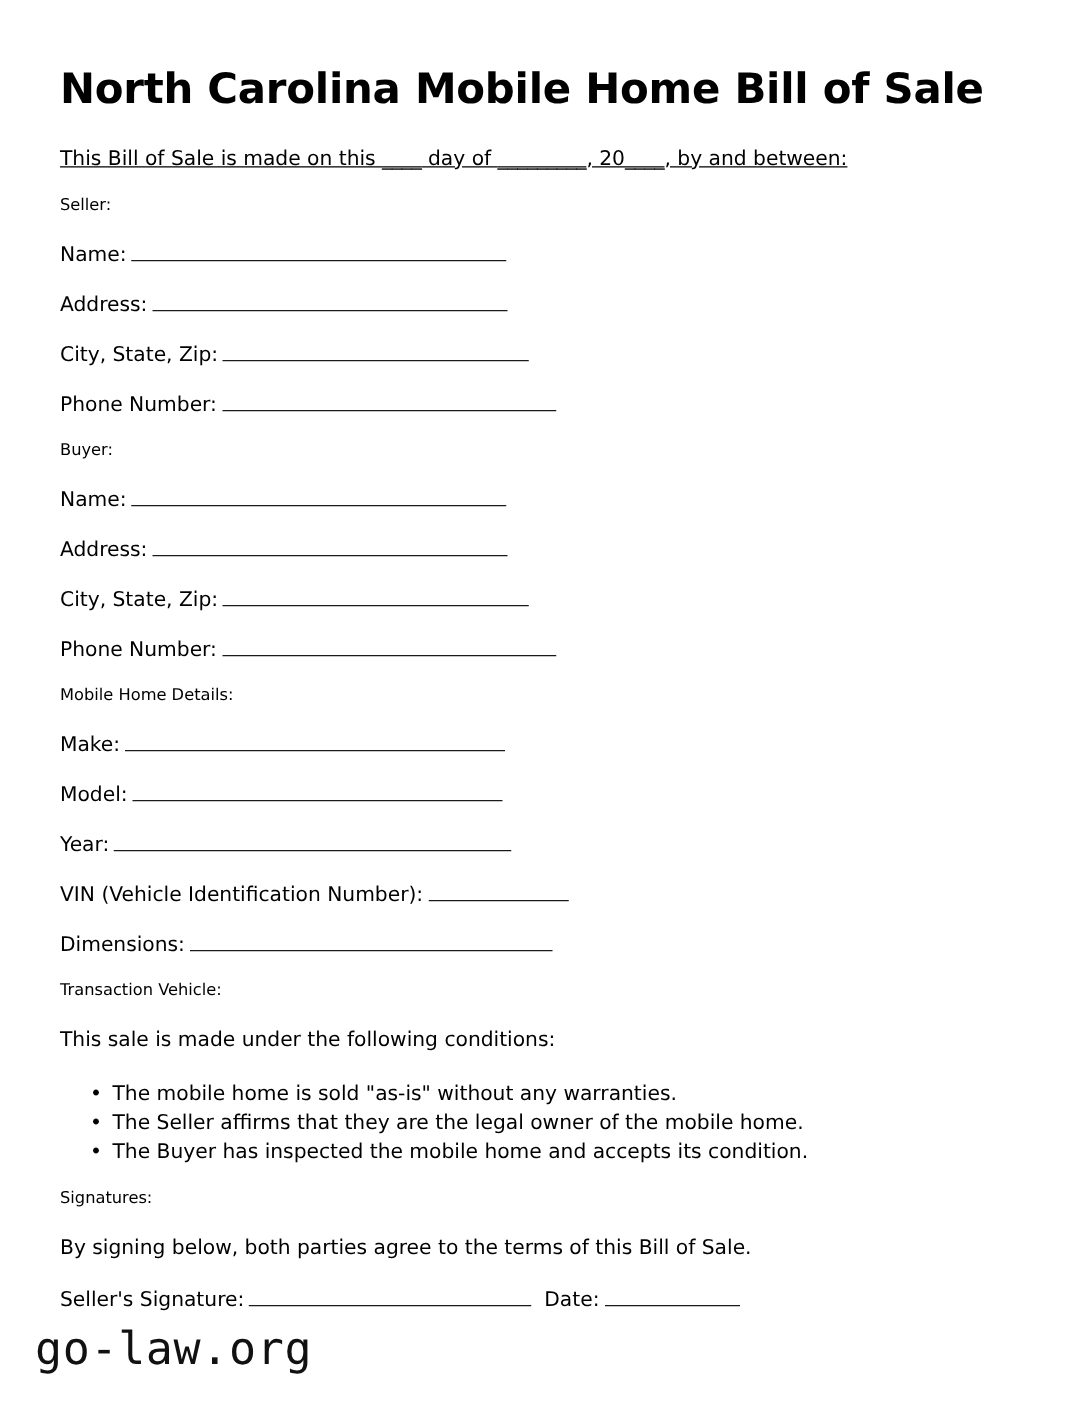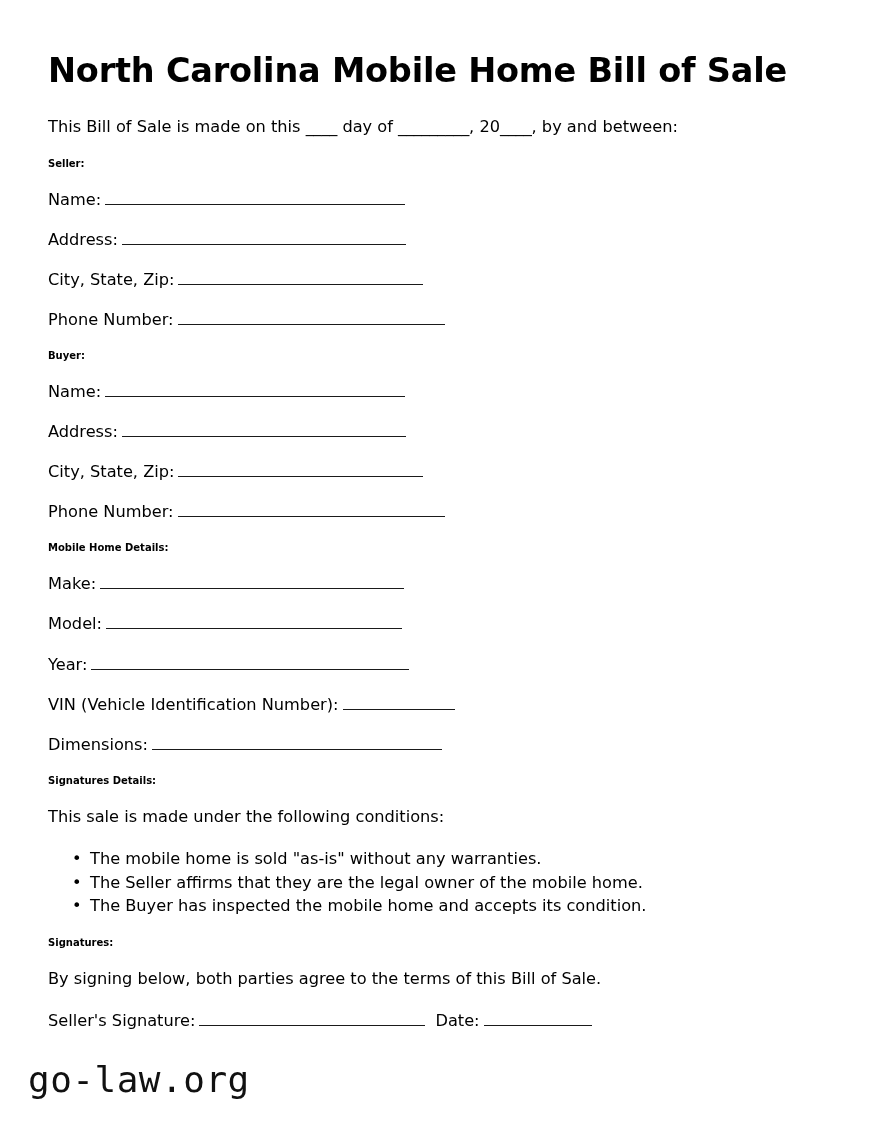--- a/index.html
+++ b/index.html
@@ -40,25 +40,26 @@
     letter-spacing: -0.2px;
     line-height: 1.12;
     margin: 0 0 26px 0;
     white-space: nowrap;
   }
 
   .para {
     font-size: 16.2px;
     line-height: 1.38;
     margin: 0 0 19px 0;
+    text-decoration: underline;
   }
 
   .section-head {
-    font-size: 10px;
-    font-weight: bold;
+    font-size: 13px;
+    font-weight: normal;
     line-height: 1.3;
     margin: 0 0 19px 0;
   }
 
   .field-line {
     font-size: 16.2px;
     line-height: 1.3;
     margin: 0 0 19px 0;
     white-space: nowrap;
   }
@@ -167,21 +168,21 @@
     <p class="field-line"><span>Make:</span><span class="rule rule-make"></span></p>
 
     <p class="field-line"><span>Model:</span><span class="rule rule-model"></span></p>
 
     <p class="field-line"><span>Year:</span><span class="rule rule-year"></span></p>
 
     <p class="field-line"><span>VIN (Vehicle Identification Number):</span><span class="rule rule-vin"></span></p>
 
     <p class="field-line"><span>Dimensions:</span><span class="rule rule-dimension"></span></p>
 
-    <p class="section-head">Signatures Details:</p>
+    <p class="section-head">Transaction Vehicle:</p>
 
 
     <p class="body-para">This sale is made under the following conditions:</p>
 
     <ul class="conditions">
       <li>The mobile home is sold "as-is" without any warranties.</li>
       <li>The Seller affirms that they are the legal owner of the mobile home.</li>
       <li>The Buyer has inspected the mobile home and accepts its condition.</li>
     </ul>
 

